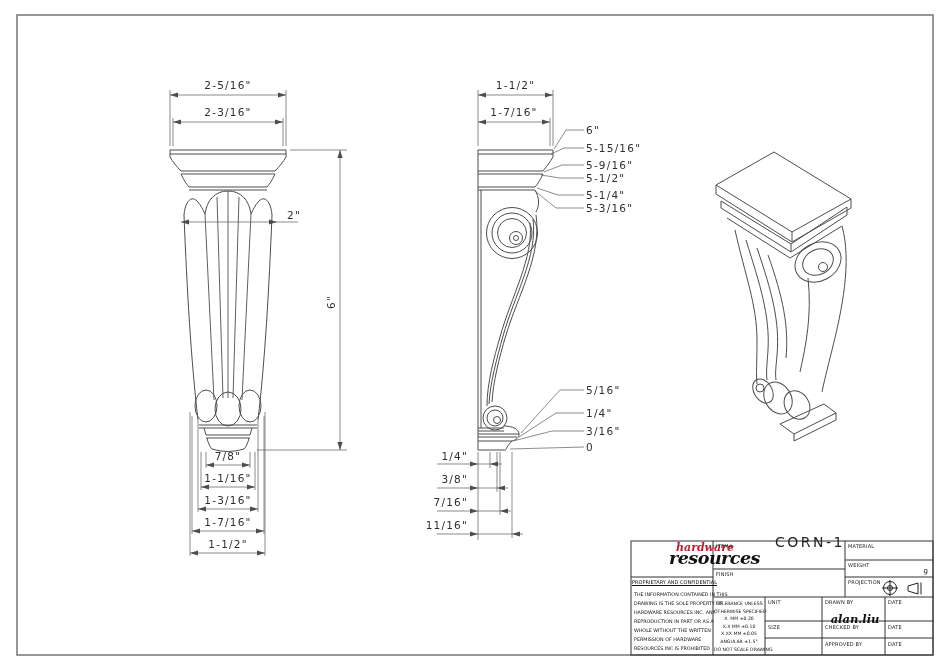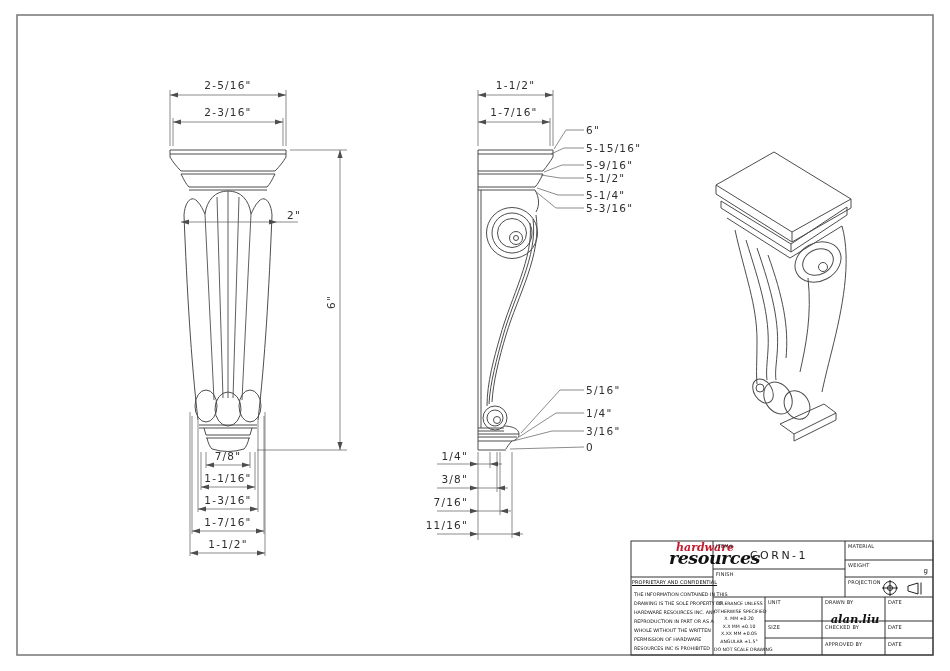--- a/index.html
+++ b/index.html
@@ -4,22 +4,22 @@
 <style>
   html,body{margin:0;padding:0;background:#fff;}
   .sheet{position:relative;width:950px;height:671px;background:#ffffff;overflow:hidden;
          font-family:"DejaVu Sans",sans-serif;}
   .sheet svg{position:absolute;left:0;top:0;}
   .dim{position:absolute;font-size:10.5px;letter-spacing:1.2px;color:#2e2e2e;white-space:nowrap;}
   .c{text-align:center;}
   .r{text-align:right;}
   .rot{transform:rotate(-90deg);transform-origin:center center;}
   .lbl{position:absolute;font-size:5px;color:#1a1a1a;letter-spacing:0.2px;white-space:nowrap;}
-  .val-item{position:absolute;left:713px;top:549px;width:132px;text-align:center;
-            font-size:11px;letter-spacing:2.5px;color:#222;}
+  .val-item{position:absolute;left:713px;top:534px;width:132px;text-align:right;
+            font-size:14px;letter-spacing:2.5px;color:#222;}
   .val-weight{position:absolute;left:900px;top:567px;width:28px;text-align:right;
               font-size:7px;color:#222;}
   .sig{position:absolute;left:826px;top:602px;width:58px;text-align:center;
        font:italic bold 11.5px "DejaVu Serif",serif;color:#111;margin-top:10px;}
   .logo{position:absolute;left:633px;top:543px;width:78px;padding-left:36px;}
   .logo-hw{font:italic bold 11px "DejaVu Serif",serif;color:#c41a2e;margin-left:7px;line-height:10px;}
   .logo-res{font:italic bold 17.5px "DejaVu Serif",serif;color:#111;margin-top:-3px;line-height:16px;letter-spacing:-0.5px;}
   .prop-head{position:absolute;left:632px;top:579px;width:80px;text-align:center;font-size:5px;
              color:#111;text-decoration:underline;white-space:nowrap;}
   .prop-lines{position:absolute;left:634px;top:590px;width:78px;}

